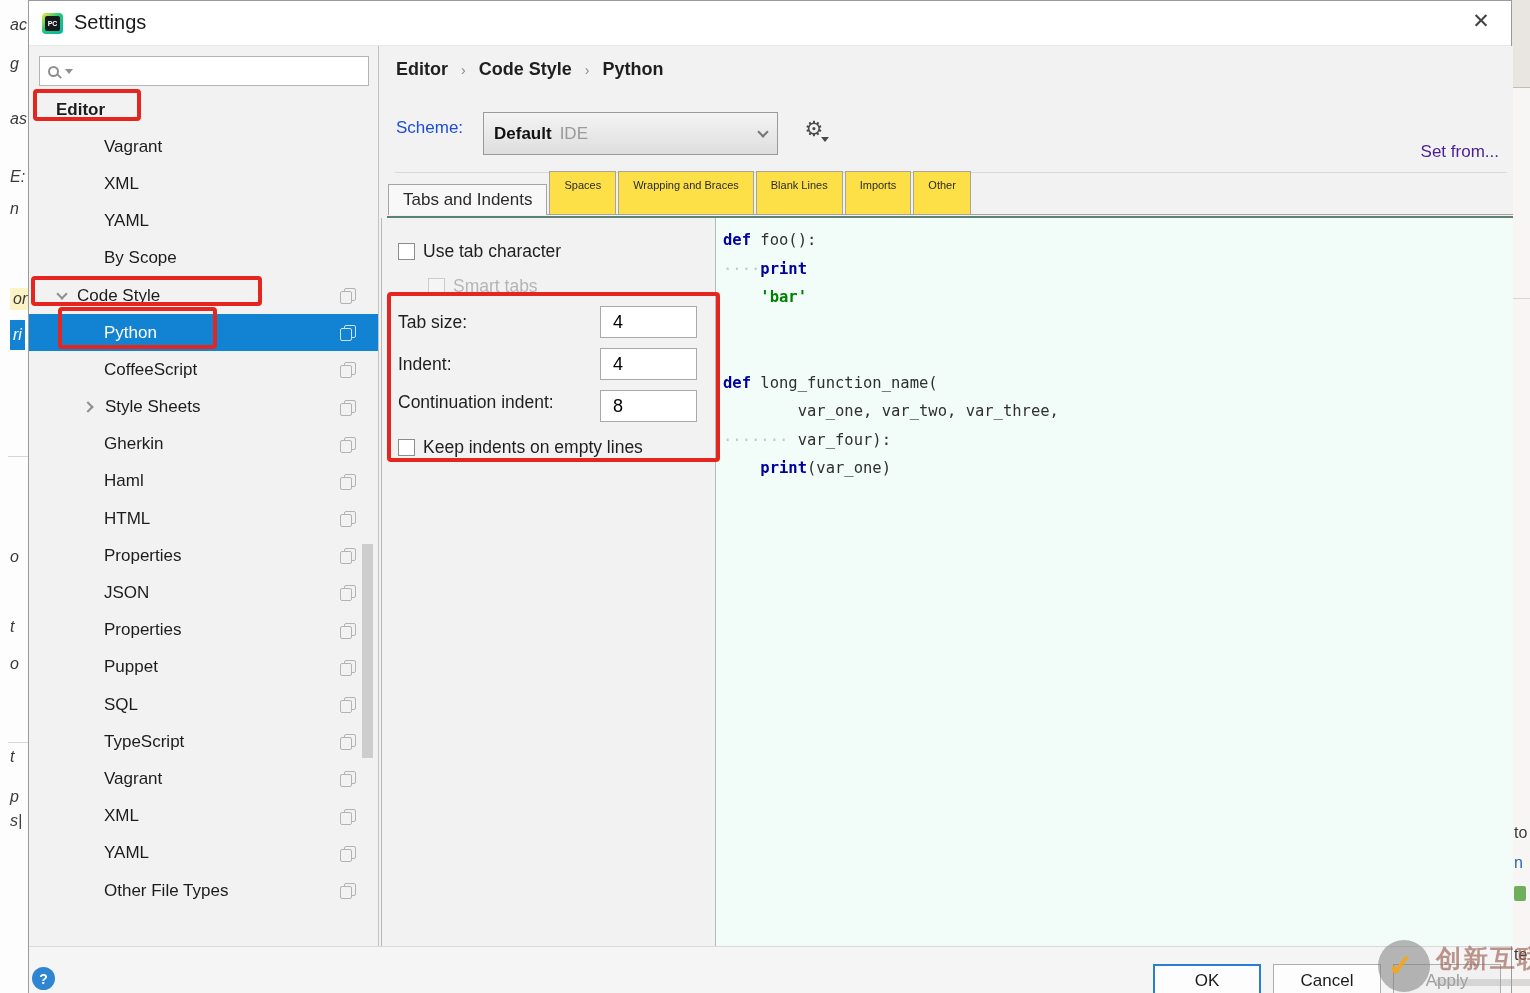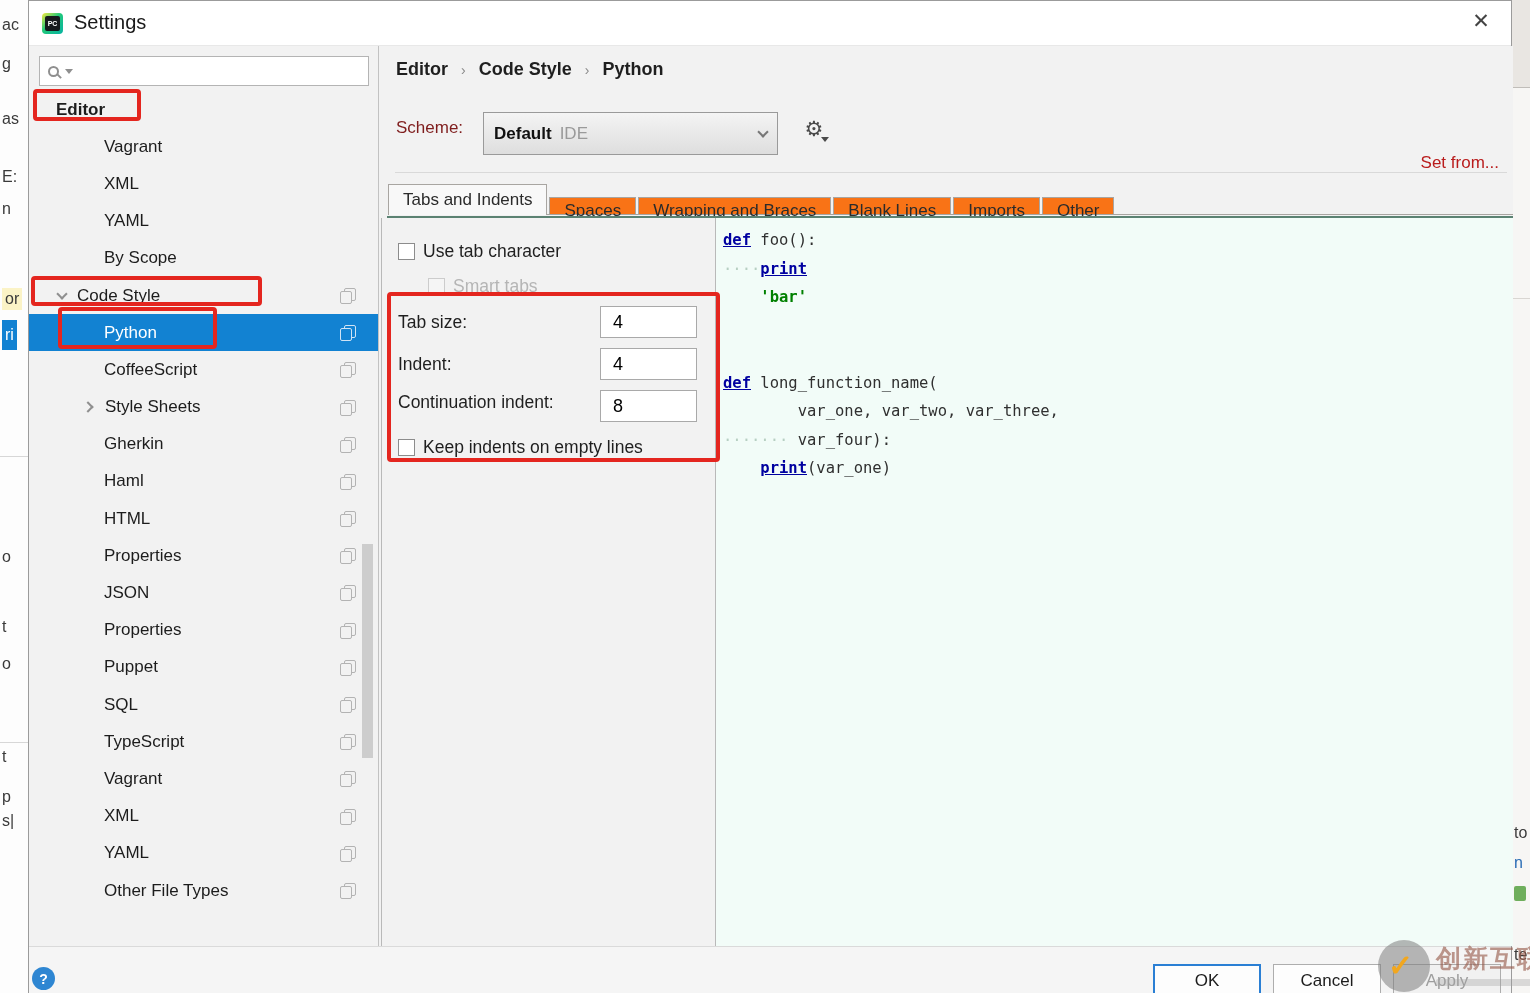--- a/index.html
+++ b/index.html
@@ -2,21 +2,21 @@
 <html><head>
 <meta charset="utf-8">
 <style>
   * { margin:0; padding:0; box-sizing:border-box; }
   html,body { width:1530px; height:993px; overflow:hidden; background:#fdfdfd;
     font-family:"Liberation Sans", sans-serif; }
   body { position:relative; }
 
   
   .edge-strip { position:absolute; top:0; height:993px; background:#fdfdfd; }
-  .edge-left  { left:0; width:28px; border-right:0; }
+  .edge-left  { left:8px; width:28px; border-right:0;font-style:italic; }
   .edge-right { left:1512px; width:18px; background:#f7f6f4; }
   .edge-right .toolbar-frag { position:absolute; left:0; top:0; width:18px; height:88px;
     background:#e9e6e2; border-bottom:1px solid #c0bdb9; }
   .edge-right .line-frag { position:absolute; left:0; width:18px; height:1px; background:#d9d6d2; }
   .frag { position:absolute; font-size:16px; color:#3a3a3a; left:2px; white-space:nowrap; }
   .frag.hl-yellow { background:#fbf3c6; padding:2px 3px; }
   .frag.hl-blue   { background:#1282d2; color:#fff; padding:6px 3px; }
   .frag.c-blue  { color:#2a6db5; }
   .frag.c-green { color:transparent; background:#6fae5c; width:12px; height:15px; border-radius:2px; }
   .edge-left .sep { position:absolute; left:0; width:28px; height:1px; background:#d7d7d7; }
@@ -66,40 +66,40 @@
   .tree-row.selected .copy-ic { border-color:#cfe3f5; }
   .tree-row.selected .copy-ic::before { background:#1282d2; border-color:#cfe3f5; }
   .v-scroll-thumb { position:absolute; right:5px; top:498px; width:11px; height:214px;
     background:#cdcdcd; }
 
   
   .main { position:absolute; left:350px; top:45px; width:1134px; height:900px; background:#f2f2f2; }
   .breadcrumb { position:absolute; left:17px; top:13px; font-size:18px; font-weight:bold;
     color:#1f1f1f; display:flex; align-items:center; }
   .crumb-sep { font-weight:normal; color:#8a8a8a; font-size:14px; margin:0 13px; }
-  .scheme-label { position:absolute; left:17px; top:72px; font-size:17px; color:#7f1d1d; }
+  .scheme-label { position:absolute; left:17px; top:72px; font-size:17px; color:#1d4ed8; }
   .scheme-select { position:absolute; left:104px; top:66px; width:295px; height:43px;
     background:linear-gradient(#f4f4f4,#dedede); border:1px solid #9a9a9a; display:flex;
     align-items:center; padding:0 10px; font-size:17px; cursor:pointer; }
   .scheme-value { font-weight:bold; color:#111; }
   .scheme-suffix { color:#9a9a9a; margin-left:8px; }
   .dd-chev { margin-left:auto; width:8px; height:8px; border-right:2px solid #777;
     border-bottom:2px solid #777; transform:rotate(45deg); margin-top:-4px; }
   .gear-btn { position:absolute; left:418px; top:67px; width:34px; height:32px; background:transparent;
     border:0; cursor:pointer; font-size:21px; color:#4a4a4a; }
   .gear-btn .gear-caret { position:absolute; right:2px; bottom:3px; width:0; height:0;
     border-left:4px solid transparent; border-right:4px solid transparent; border-top:5px solid #4a4a4a; }
-  .set-from { position:absolute; right:14px; top:96px; font-size:17px; color:#b91c1c;
-    text-decoration:none; cursor:pointer;margin-top:11px; }
+  .set-from { position:absolute; right:14px; top:96px; font-size:17px; color:#4c1d95;
+    text-decoration:none; cursor:pointer; }
   .hsep { position:absolute; left:16px; right:6px; top:126px; height:1px; background:#d9d9d9; }
 
   .tabs { position:absolute; left:9px; right:0; top:139px; height:30px; display:flex;
     align-items:flex-end; border-bottom:1px solid #a8a5a1; }
-  .tab { height:17px; background:#f97316; border:1px solid #a8a5a1; border-bottom:none;
-    font-size:17px; color:#2b2b2b; padding:0 14px; line-height:26px; margin-right:2px;
+  .tab { height:43px; background:#fde047; border:1px solid #a8a5a1; border-bottom:none;
+    font-size:11px; color:#2b2b2b; padding:0 14px; line-height:26px; margin-right:2px;
     cursor:pointer; white-space:nowrap; }
   .tab.active { height:31px; background:#f8f8f8; line-height:30px; font-size:17px; margin-bottom:-1px; }
   .teal-line { position:absolute; left:8px; right:0; top:170px; height:2px; background:#5b8272; }
 
   .panes { position:absolute; left:2px; right:0; top:172px; bottom:0; display:flex;
     border-left:1px solid #b9b9b9; }
   .form-pane { width:334px; background:#f2f2f2; border-right:1px solid #b9b9b9; position:relative; }
   .preview-pane { flex:1; background:#f2fcf8; position:relative; overflow:hidden; }
 
   .cb-row { position:absolute; display:flex; align-items:center; font-size:17.5px; color:#1f1f1f;
@@ -107,21 +107,21 @@
   .cb { width:17px; height:17px; border:1px solid #8c8c8c; background:#fff; margin-right:8px;
     flex:0 0 auto; }
   .cb-row.disabled { color:#b5b5b5; cursor:default; }
   .cb-row.disabled .cb { border-color:#cccccc; background:#f5f5f5; }
   .field-label { position:absolute; left:16px; font-size:17.5px; color:#1f1f1f; }
   .num-input { position:absolute; left:218px; width:97px; height:32px; border:1px solid #a9a9a9;
     background:#fff; font-size:18px; padding-left:12px; font-family:"Liberation Sans",sans-serif; }
 
   .code { position:absolute; left:7px; top:8px; font-family:"DejaVu Sans Mono",monospace;
     font-size:15.5px; line-height:28.5px; white-space:pre; }
-  .code .k { color:#0000a0; font-weight:bold;text-decoration:underline; }
+  .code .k { color:#0000a0; font-weight:bold; }
   .code .s { color:#008000; font-weight:bold; }
   .code .p { color:#303030; }
   .code .w { color:#b7cfc2; }
 
   
   .footer { position:absolute; left:0; top:945px; width:100%; height:48px; background:#f5f5f5;
     border-top:1px solid #dadada; }
   .help-btn { position:absolute; left:3px; top:20px; width:23px; height:23px; border-radius:50%;
     background:#2e86d2; color:#fff; border:0; font-size:14px; font-weight:bold; cursor:pointer; }
   .btn { position:absolute; top:17px; width:108px; height:34px; background:#fdfdfd;

